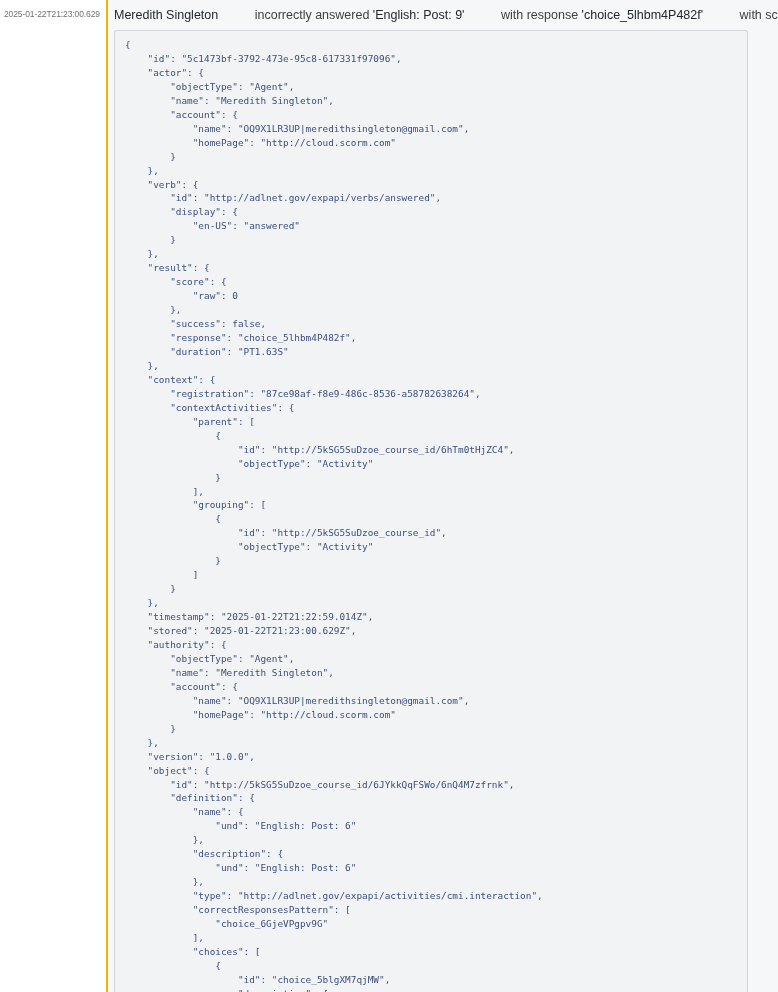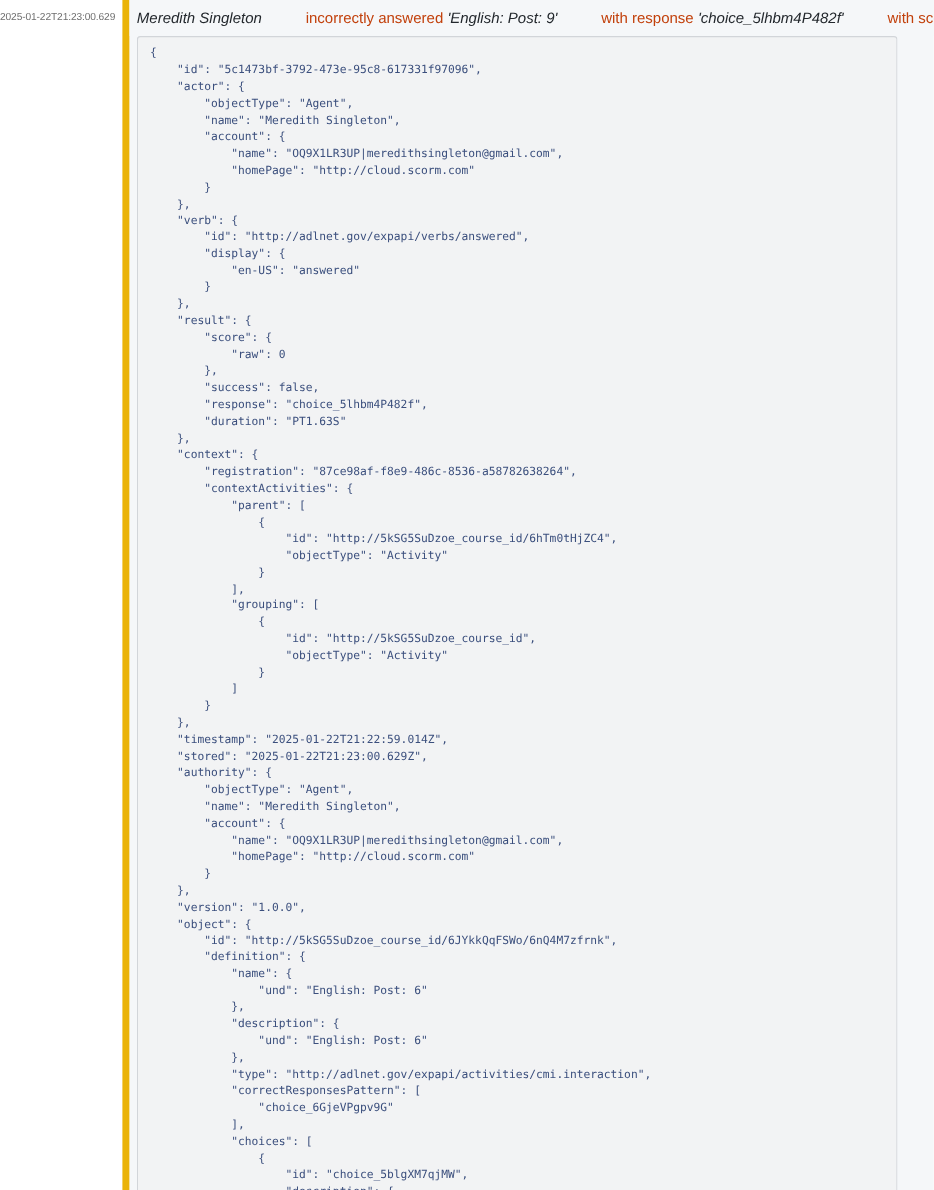--- a/index.html
+++ b/index.html
@@ -24,21 +24,21 @@
   }
 
   
   .timestamp-col {
     width: 108px;
     min-width: 108px;
     box-sizing: border-box;
     padding: 9px 6px 0 0;
     text-align: right;
     background: #ffffff;
-    border-right: 6px solid #eab308;
+    border-right: 2px solid #eab308;
     height: 992px;
   }
   .timestamp-text {
     font-family: "Liberation Sans", sans-serif;
     font-size: 8.5px;
     line-height: 11px;
     color: #707070;
     letter-spacing: -0.1px;
     white-space: nowrap;
   }
@@ -56,26 +56,25 @@
   .statement-header {
     padding: 8px 8px 7px 6px;
     font-size: 12.5px;
     line-height: 15px;
     color: #23282d;
     font-family: "Liberation Sans", sans-serif;
     white-space: nowrap;
     background: #f5f7f9;
   }
   .statement-header .hl {
-    color: #c2410c;
+    color: #404040;
     padding-left: 33px;
   }
   .statement-header .dark {
     color: #23282d;
-    font-style: italic;
   }
 
   .json-panel {
     margin: 0 66px 0 6px;
     background: #f2f3f4;
     border: 1px solid #d2d5d9;
     border-bottom: none;
     border-radius: 3px 3px 0 0;
     box-sizing: border-box;
     height: 962px;

